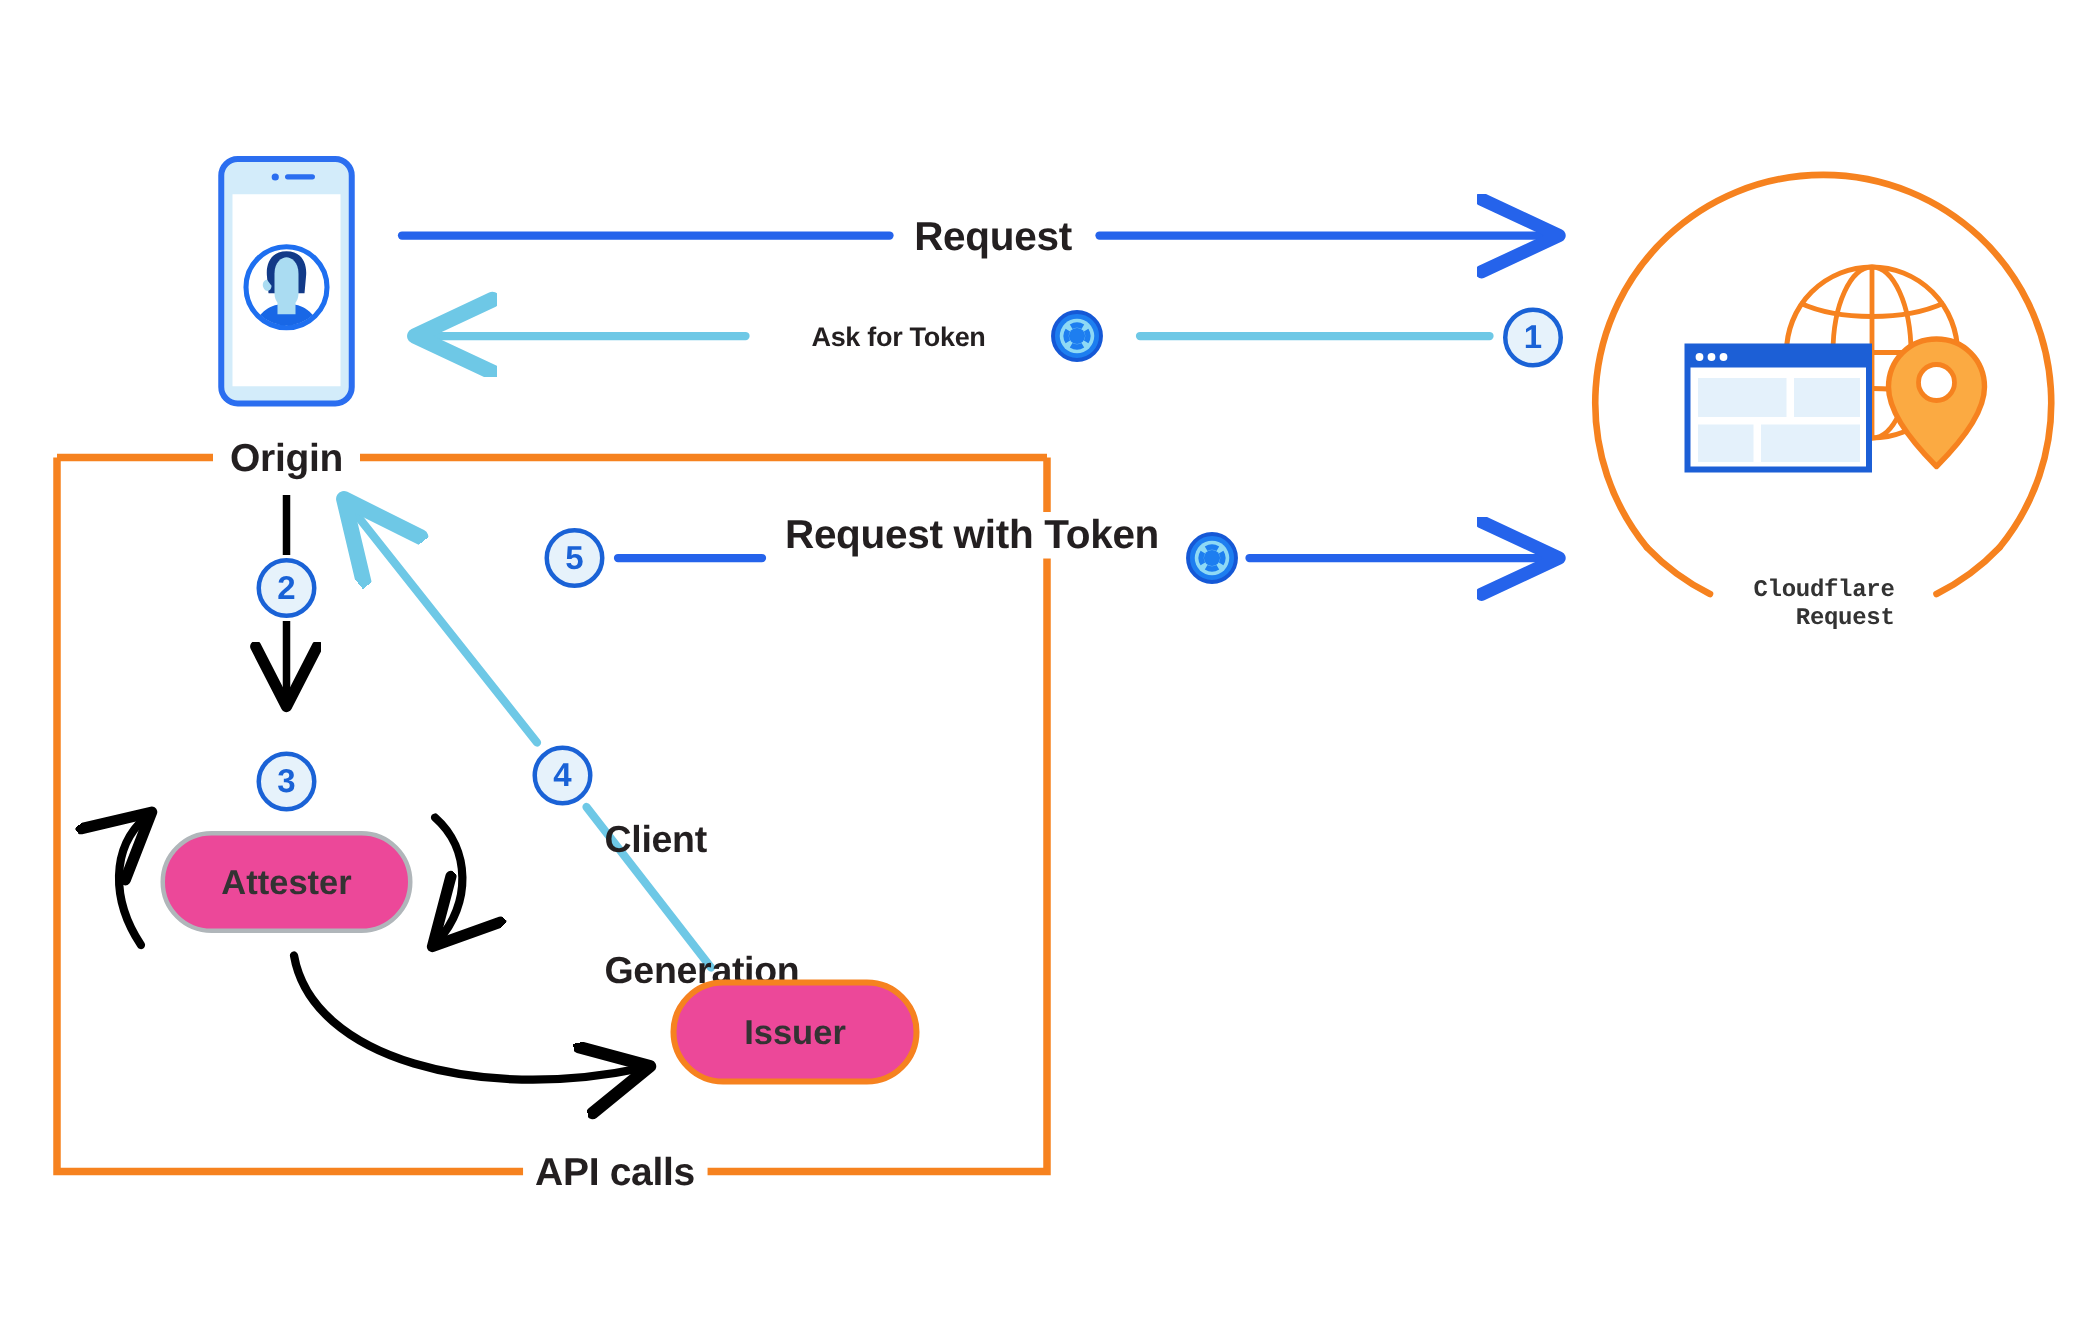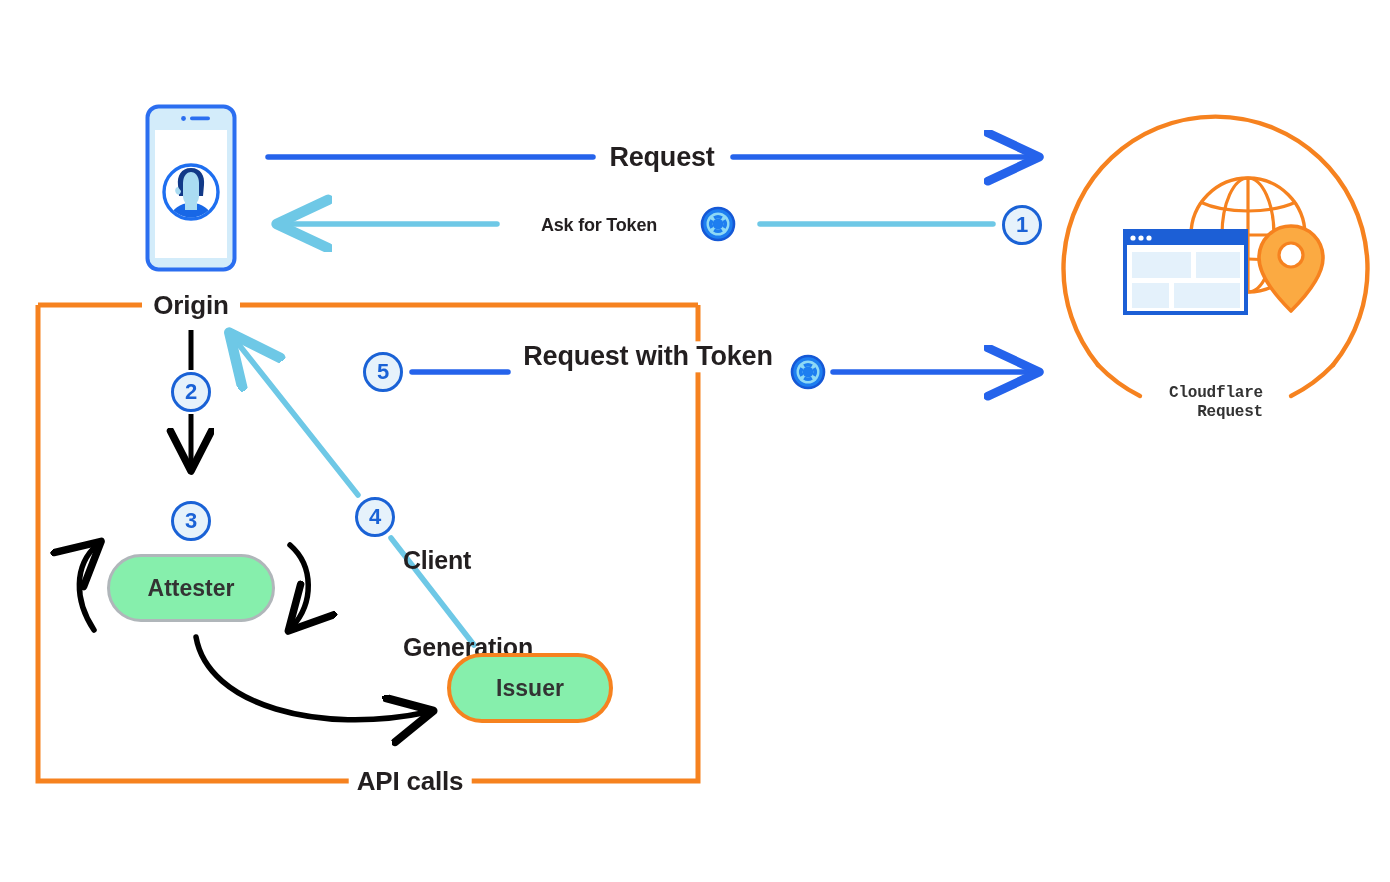--- a/index.html
+++ b/index.html
@@ -63,21 +63,21 @@
     width: 36px;
     height: 36px;
     transform: translate(-50%, -50%);
   }
   .pill {
     position: absolute;
     box-sizing: border-box;
     display: flex;
     align-items: center;
     justify-content: center;
-    background: #86efac;
+    background: #ec4899;
     font-family: "Liberation Sans", sans-serif;
     font-weight: bold;
     color: #333333;
     transform: translate(-50%, -50%);
   }
   .pill-attester {
     width: 168px;
     height: 68px;
     border: 3px solid #b0b6ba;
     border-radius: 34px;

